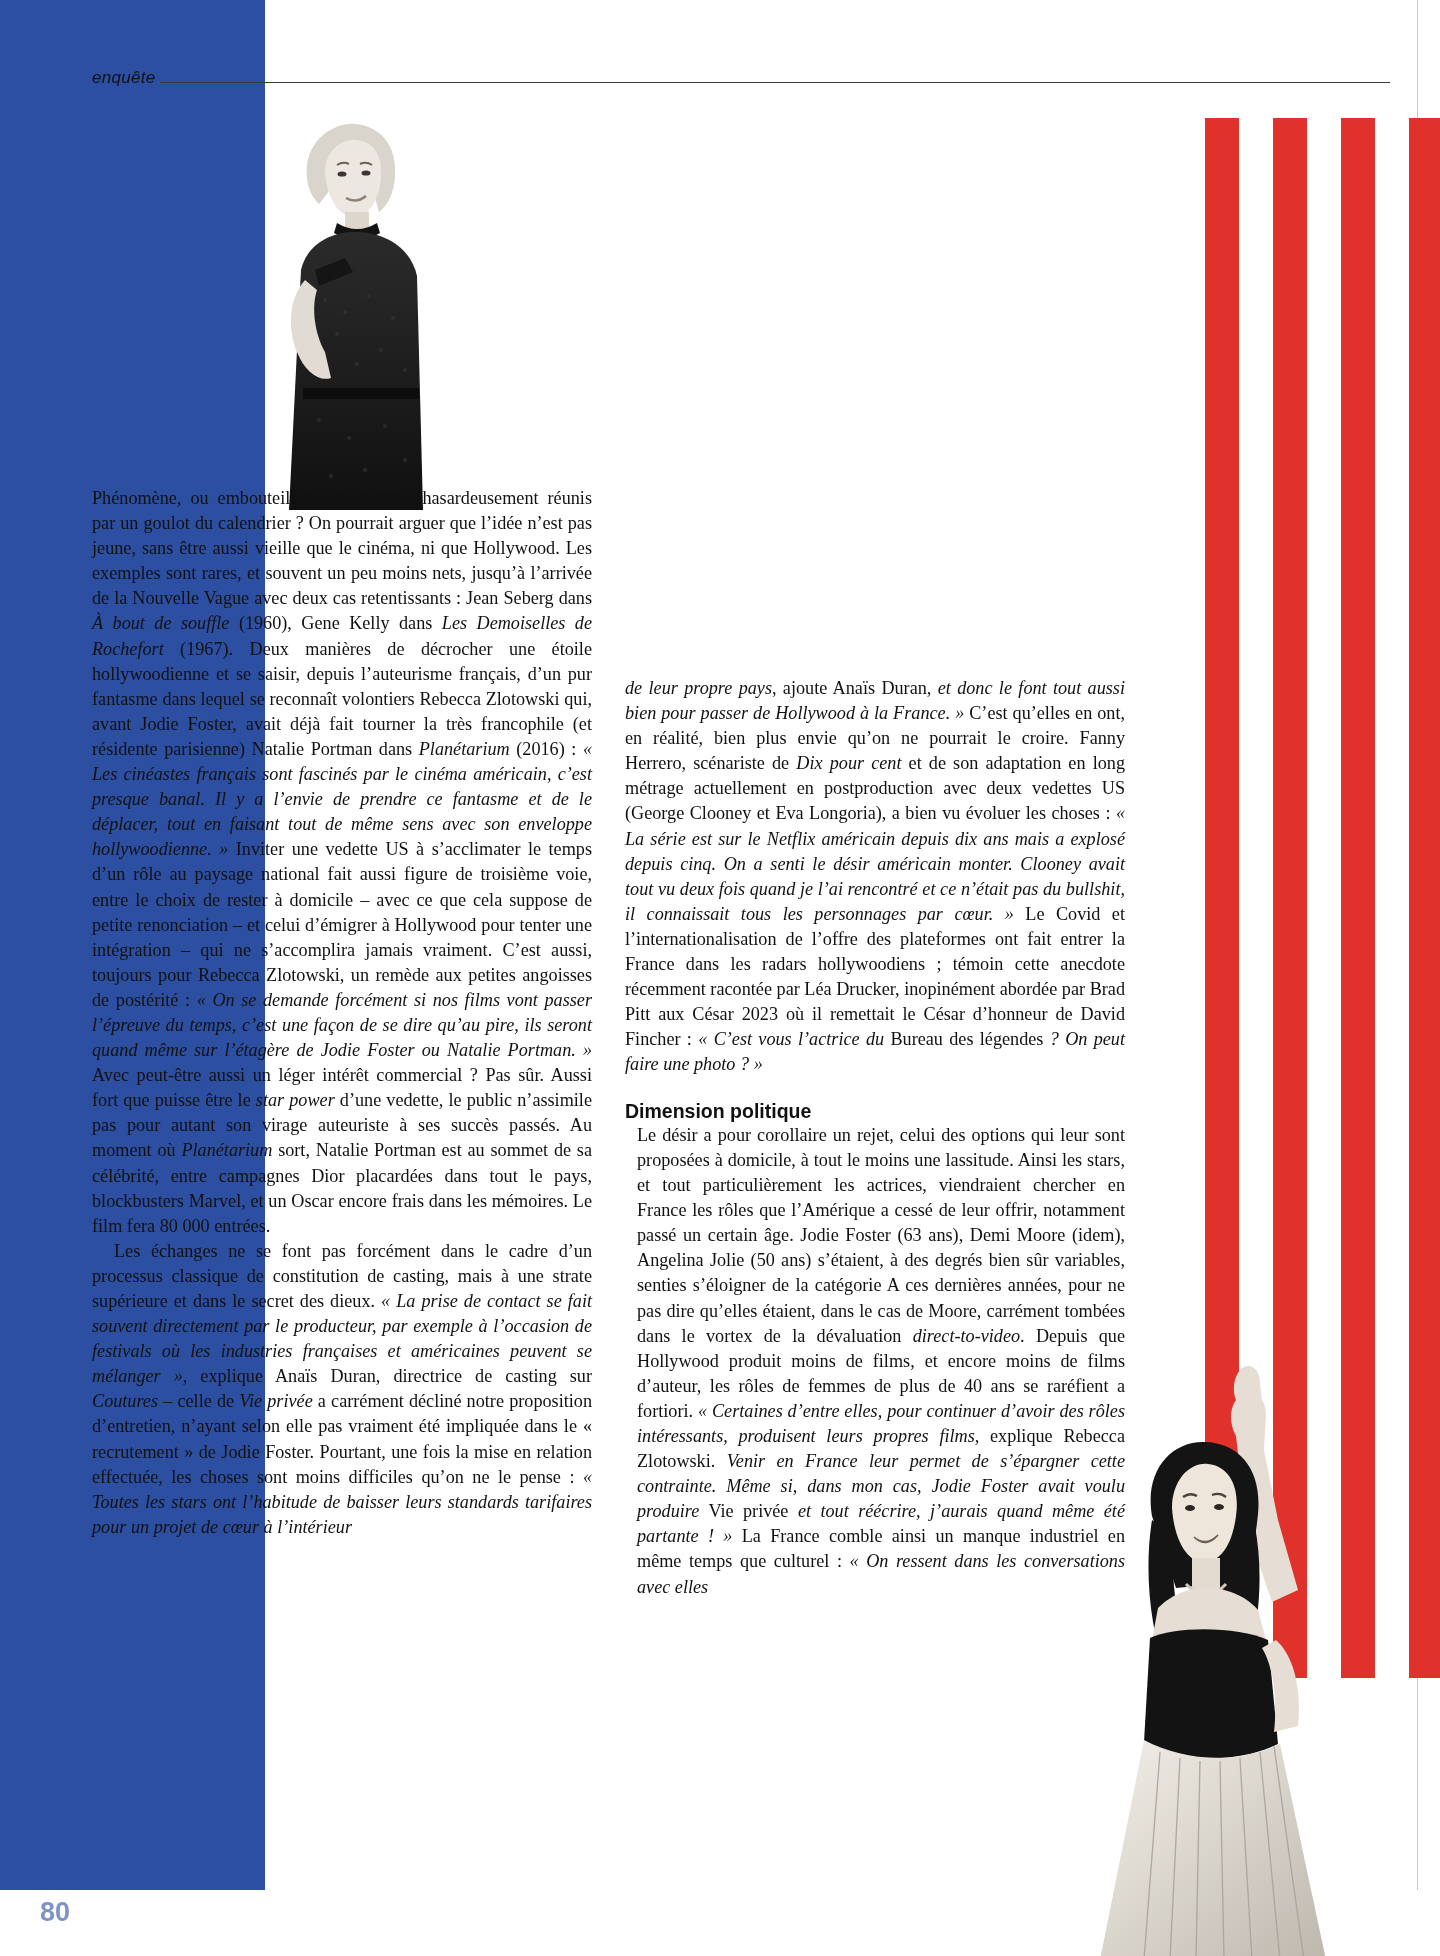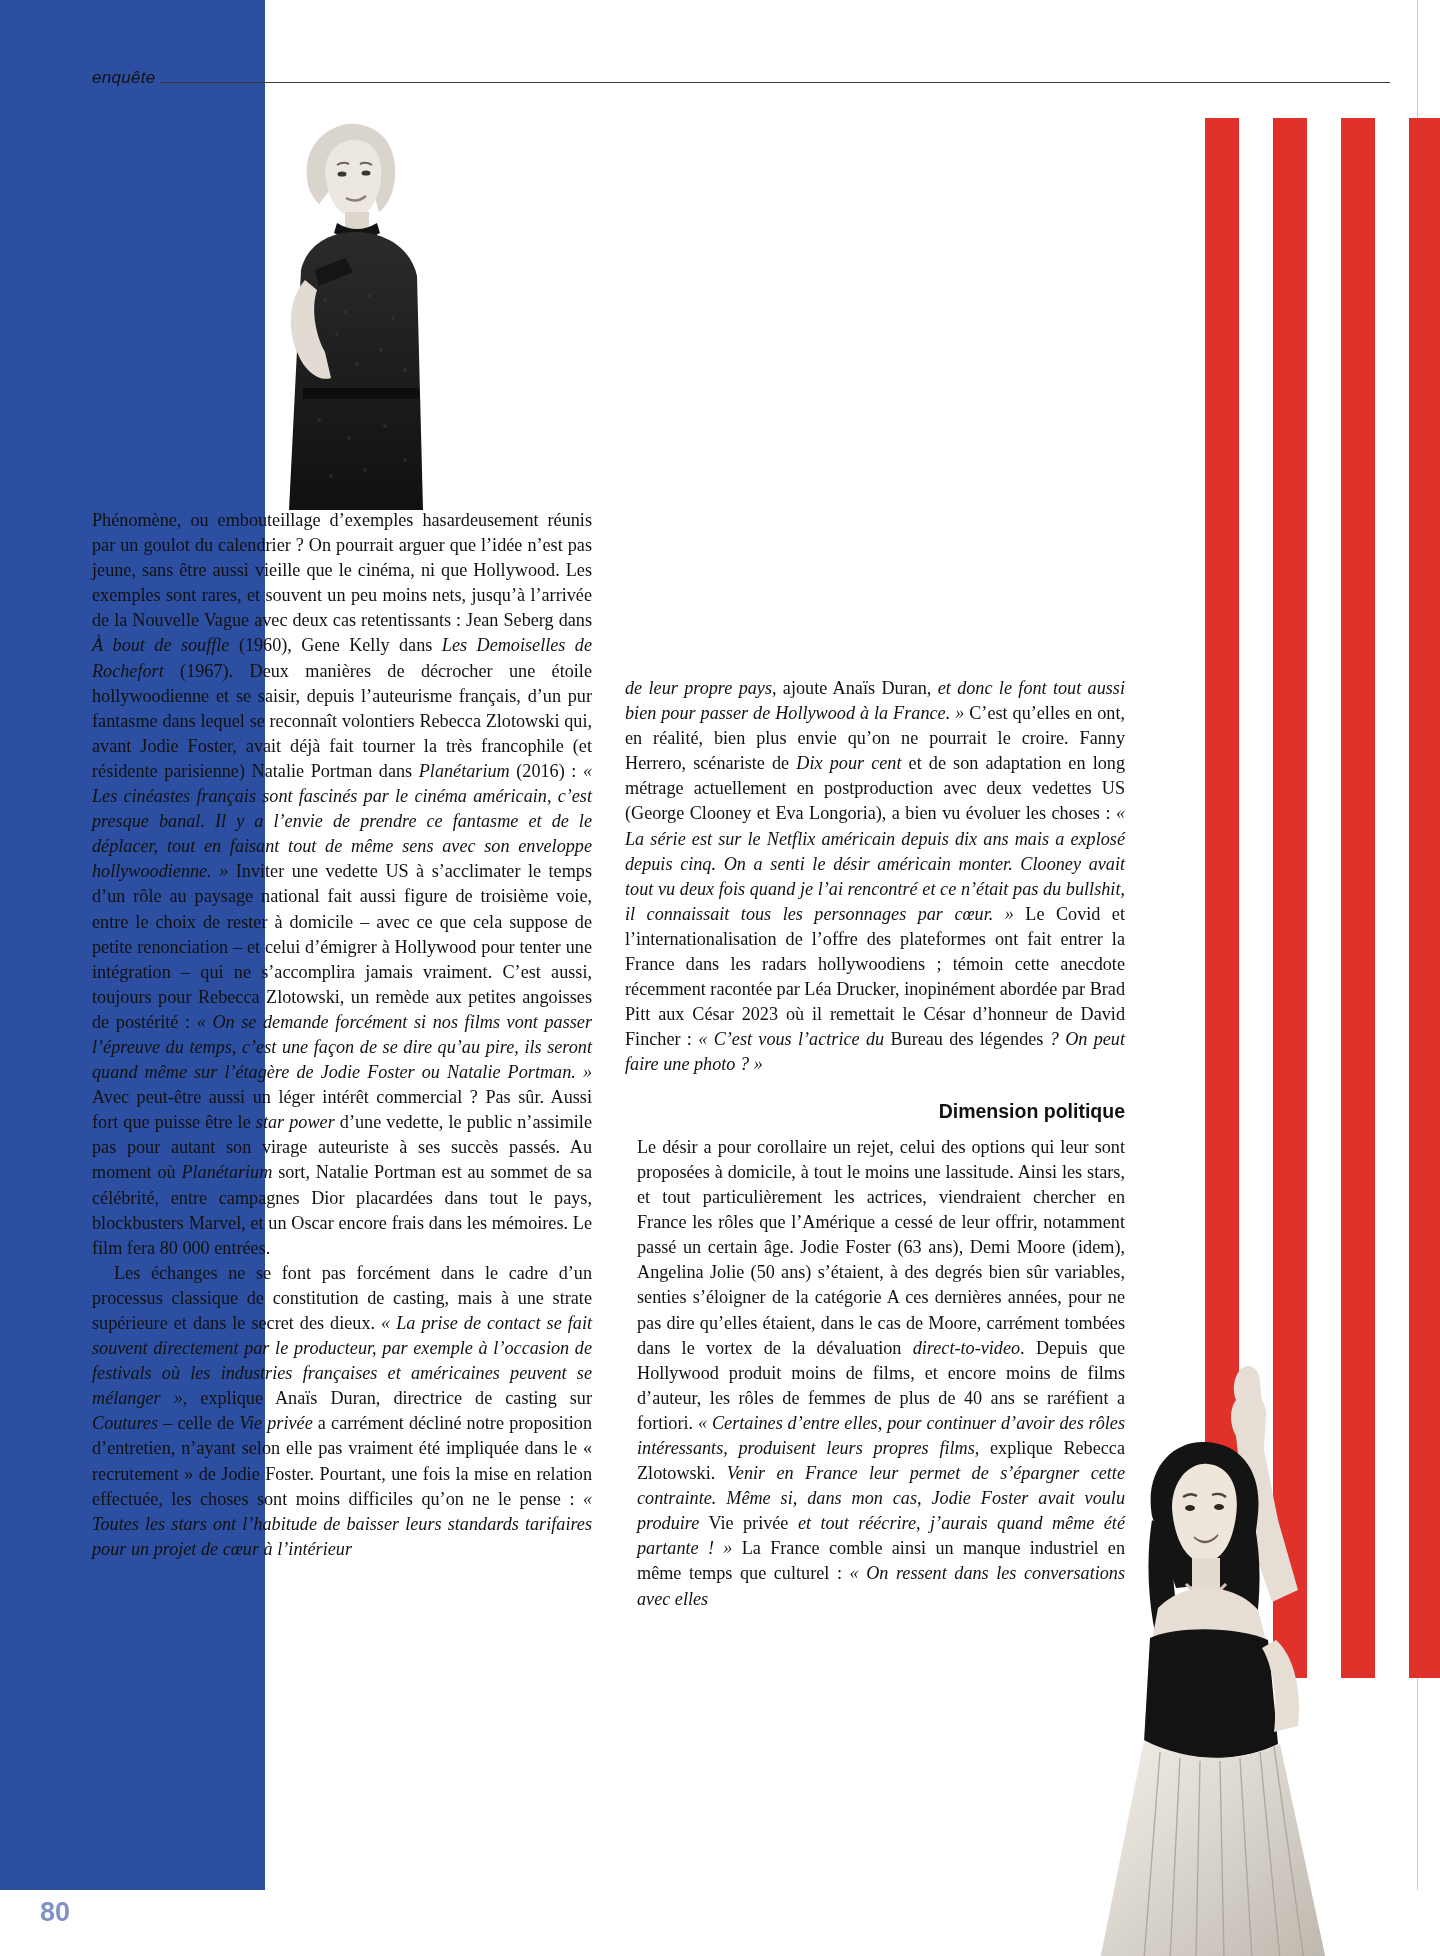--- a/index.html
+++ b/index.html
@@ -135,36 +135,36 @@
     line-height: 25.1px;
     text-align: justify;
     color: #111;
     hyphens: auto;
   }
   .col p { margin: 0; }
   .col p + p { text-indent: 22px; }
 
   .col-left {
     left: 92px;
-    top: 508px;
+    top: 486px;
     width: 500px;
     font-family: Liberation Serif, serif;
   }
   .col-right {
     left: 625px;
     top: 676px;
     width: 500px;
   }
   .col-right .subhead {
     font-family: "Liberation Sans", sans-serif;
     font-weight: 700;
     font-size: 19.5px;
     line-height: 1.2;
-    margin: 22px 0 12px 0;
-    text-align: right;
+    margin: 22px 0 0 0;
+    text-align: left;
   }
   .col-right p.after-head { text-indent: 0; margin-left: 12px; }
 
   i, em { font-style: italic; }
 
   
   .photo-right {
     position: absolute;
     left: 1040px;
     top: 1340px;

